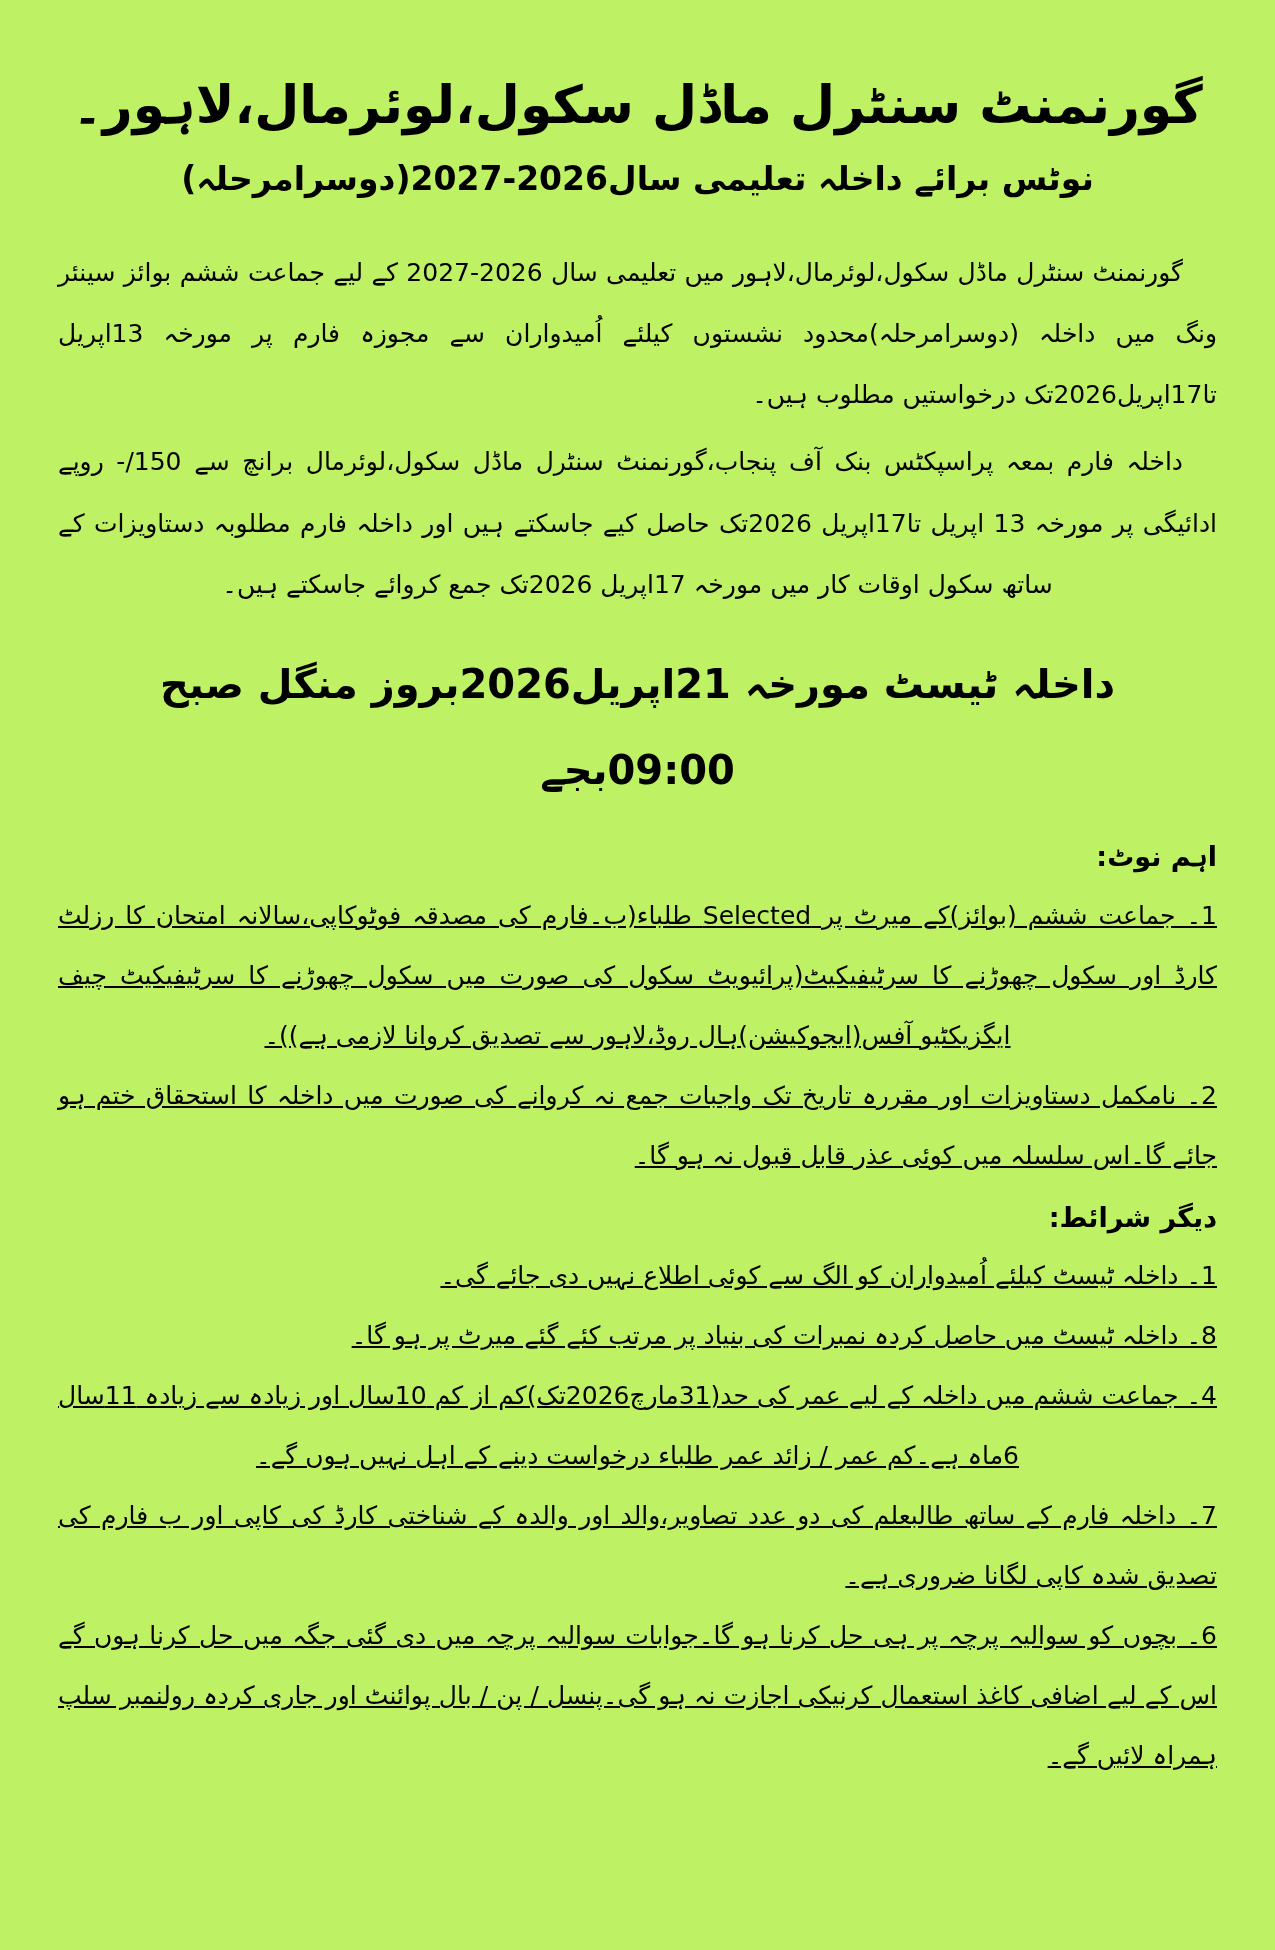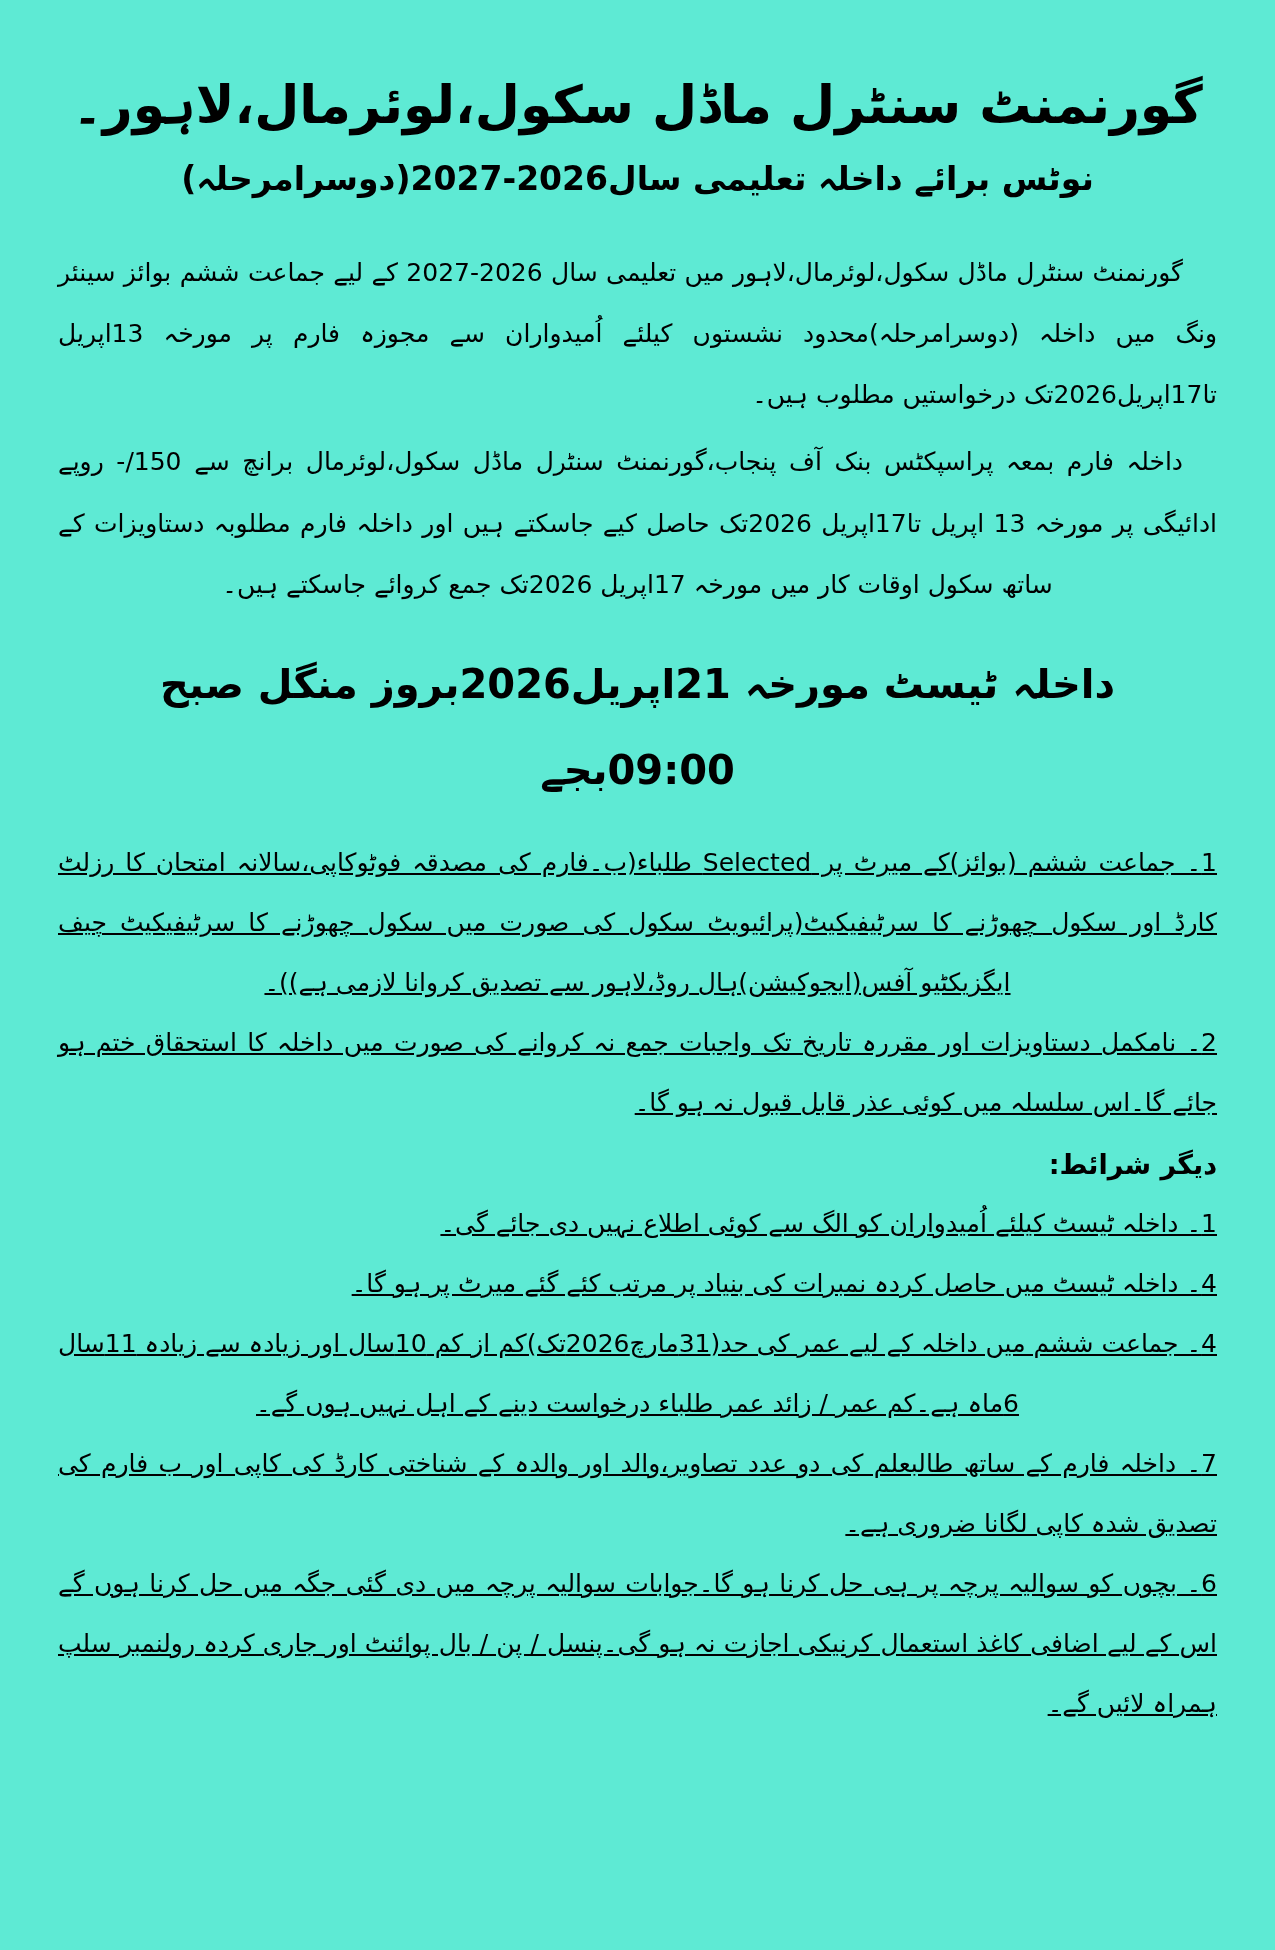--- a/index.html
+++ b/index.html
@@ -6,21 +6,21 @@
     margin: 0;
     padding: 0;
     background: #ffffff;
   }
   .page {
     width: 1275px;
     height: 1950px;
     box-sizing: border-box;
     margin: 0 auto;
     padding: 48px 58px 0 58px;
-    background: #5eead4;
+    background: #bef264;
     color: #000000;
     direction: rtl;
     font-family: "DejaVu Sans", sans-serif;
     overflow: hidden;
   }
   .school-title {
     text-align: center;
     font-size: 52px;
     font-weight: bold;
     margin: 18px 0 6px 0;
@@ -78,29 +78,30 @@
   <h2 class="notice-subtitle">نوٹس برائے داخلہ تعلیمی سال2026-2027(دوسرامرحلہ)</h2>
 
   <p class="para indent">گورنمنٹ سنٹرل ماڈل سکول،لوئرمال،لاہور میں تعلیمی سال 2026-2027 کے لیے جماعت ششم بوائز سینئر ونگ میں داخلہ (دوسرامرحلہ)محدود نشستوں کیلئے اُمیدواران سے مجوزہ فارم پر مورخہ 13اپریل تا17اپریل2026تک درخواستیں مطلوب ہیں۔</p>
 
   <p class="para indent center-last">داخلہ فارم بمعہ پراسپکٹس بنک آف پنجاب،گورنمنٹ سنٹرل ماڈل سکول،لوئرمال برانچ سے 150/- روپے ادائیگی پر مورخہ 13 اپریل تا17اپریل 2026تک حاصل کیے جاسکتے ہیں اور داخلہ فارم مطلوبہ دستاویزات کے ساتھ سکول اوقات کار میں مورخہ 17اپریل 2026تک جمع کروائے جاسکتے ہیں۔</p>
 
   <div class="highlight-block">
     <div class="highlight-line">داخلہ ٹیسٹ مورخہ 21اپریل2026بروز منگل صبح 09:00بجے</div>
   </div>
 
+  <h3 class="section-heading">اہم نوٹ:</h3>
 
   <div class="list important-notes">
       <div class="list-item">1۔ جماعت ششم (بوائز)کے میرٹ پر Selected طلباء(ب۔فارم کی مصدقہ فوٹوکاپی،سالانہ امتحان کا رزلٹ کارڈ اور سکول چھوڑنے کا سرٹیفیکیٹ(پرائیویٹ سکول کی صورت میں سکول چھوڑنے کا سرٹیفیکیٹ چیف ایگزیکٹیو آفس(ایجوکیشن)ہال روڈ،لاہور سے تصدیق کروانا لازمی ہے))۔</div>
       <div class="list-item">2۔ نامکمل دستاویزات اور مقررہ تاریخ تک واجبات جمع نہ کروانے کی صورت میں داخلہ کا استحقاق ختم ہو جائے گا۔اس سلسلہ میں کوئی عذر قابل قبول نہ ہو گا۔</div>
     </div>
 
   <h3 class="section-heading">دیگر شرائط:</h3>
 
   <div class="list other-conditions">
       <div class="list-item">1۔ داخلہ ٹیسٹ کیلئے اُمیدواران کو الگ سے کوئی اطلاع نہیں دی جائے گی۔</div>
-      <div class="list-item">4۔ داخلہ ٹیسٹ میں حاصل کردہ نمبرات کی بنیاد پر مرتب کئے گئے میرٹ پر ہو گا۔</div>
+      <div class="list-item">8۔ داخلہ ٹیسٹ میں حاصل کردہ نمبرات کی بنیاد پر مرتب کئے گئے میرٹ پر ہو گا۔</div>
       <div class="list-item">4۔ جماعت ششم میں داخلہ کے لیے عمر کی حد(31مارچ2026تک)کم از کم 10سال اور زیادہ سے زیادہ 11سال 6ماہ ہے۔کم عمر / زائد عمر طلباء درخواست دینے کے اہل نہیں ہوں گے۔</div>
       <div class="list-item">7۔ داخلہ فارم کے ساتھ طالبعلم کی دو عدد تصاویر،والد اور والدہ کے شناختی کارڈ کی کاپی اور ب فارم کی تصدیق شدہ کاپی لگانا ضروری ہے۔</div>
       <div class="list-item">6۔ بچوں کو سوالیہ پرچہ پر ہی حل کرنا ہو گا۔جوابات سوالیہ پرچہ میں دی گئی جگہ میں حل کرنا ہوں گے اس کے لیے اضافی کاغذ استعمال کرنیکی اجازت نہ ہو گی۔پنسل / پن / بال پوائنٹ اور جاری کردہ رولنمبر سلپ ہمراہ لائیں گے۔</div>
     </div>
 
 </div>
 
 </body></html>

